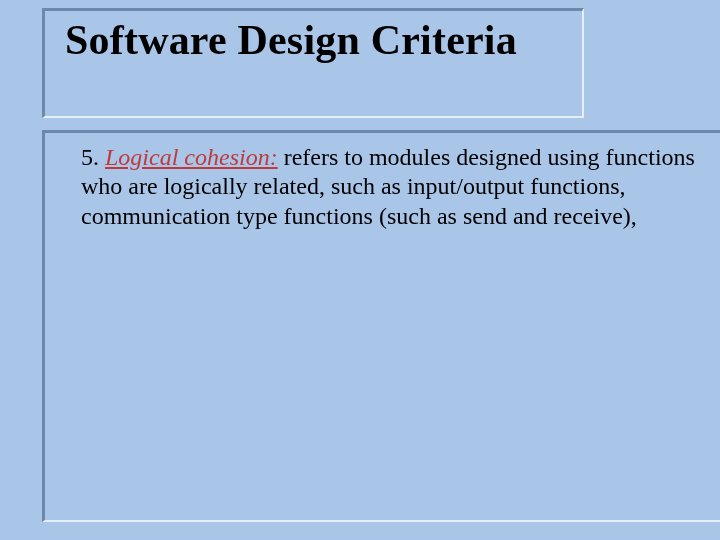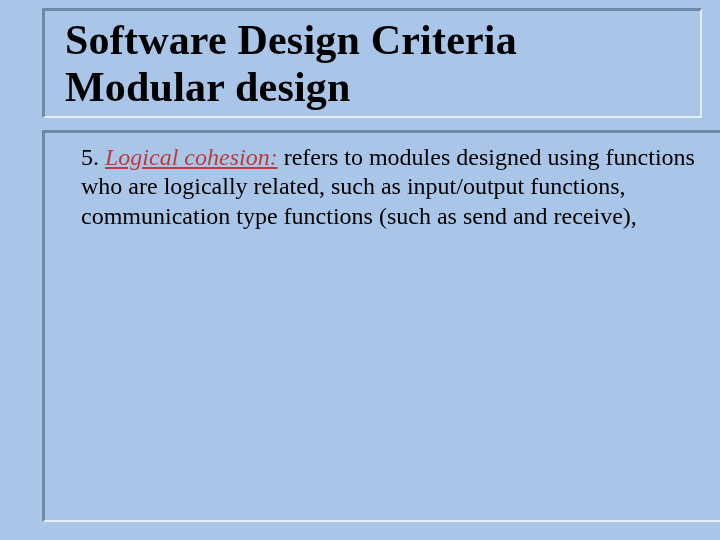--- a/index.html
+++ b/index.html
@@ -11,21 +11,21 @@
   }
   .slide {
     position: absolute;
     top: 0; left: 0;
     width: 720px; height: 540px;
   }
   .title-box {
     position: absolute;
     top: 8px;
     left: 42px;
-    width: 660px;
+    width: 542px;
     height: 110px;
     border-left: 3px solid #6b8aaa;
     border-top: 3px solid #6b8aaa;
     border-right: 2px solid #e6eef8;
     border-bottom: 2px solid #e6eef8;
     padding: 6px 8px 6px 20px;
   }
   .title-box .title-line {
     font-size: 42px;
     font-weight: bold;
@@ -57,21 +57,20 @@
     font-style: italic;
   }
 </style>
 </head>
 <body>
 
 <div class="slide">
 
   <div class="title-box">
     <div class="title-line">Software Design Criteria</div>
-    <div class="title-line">Modular design</div>
   </div>
 
   <div class="body-box">
 
     <div class="para">
       <span>5.</span>
       <span class="term">Logical cohesion:</span><span> refers to modules designed using functions who are logically related, such as input/output functions, communication type functions (such as send and receive),</span>
     </div>
 
 

